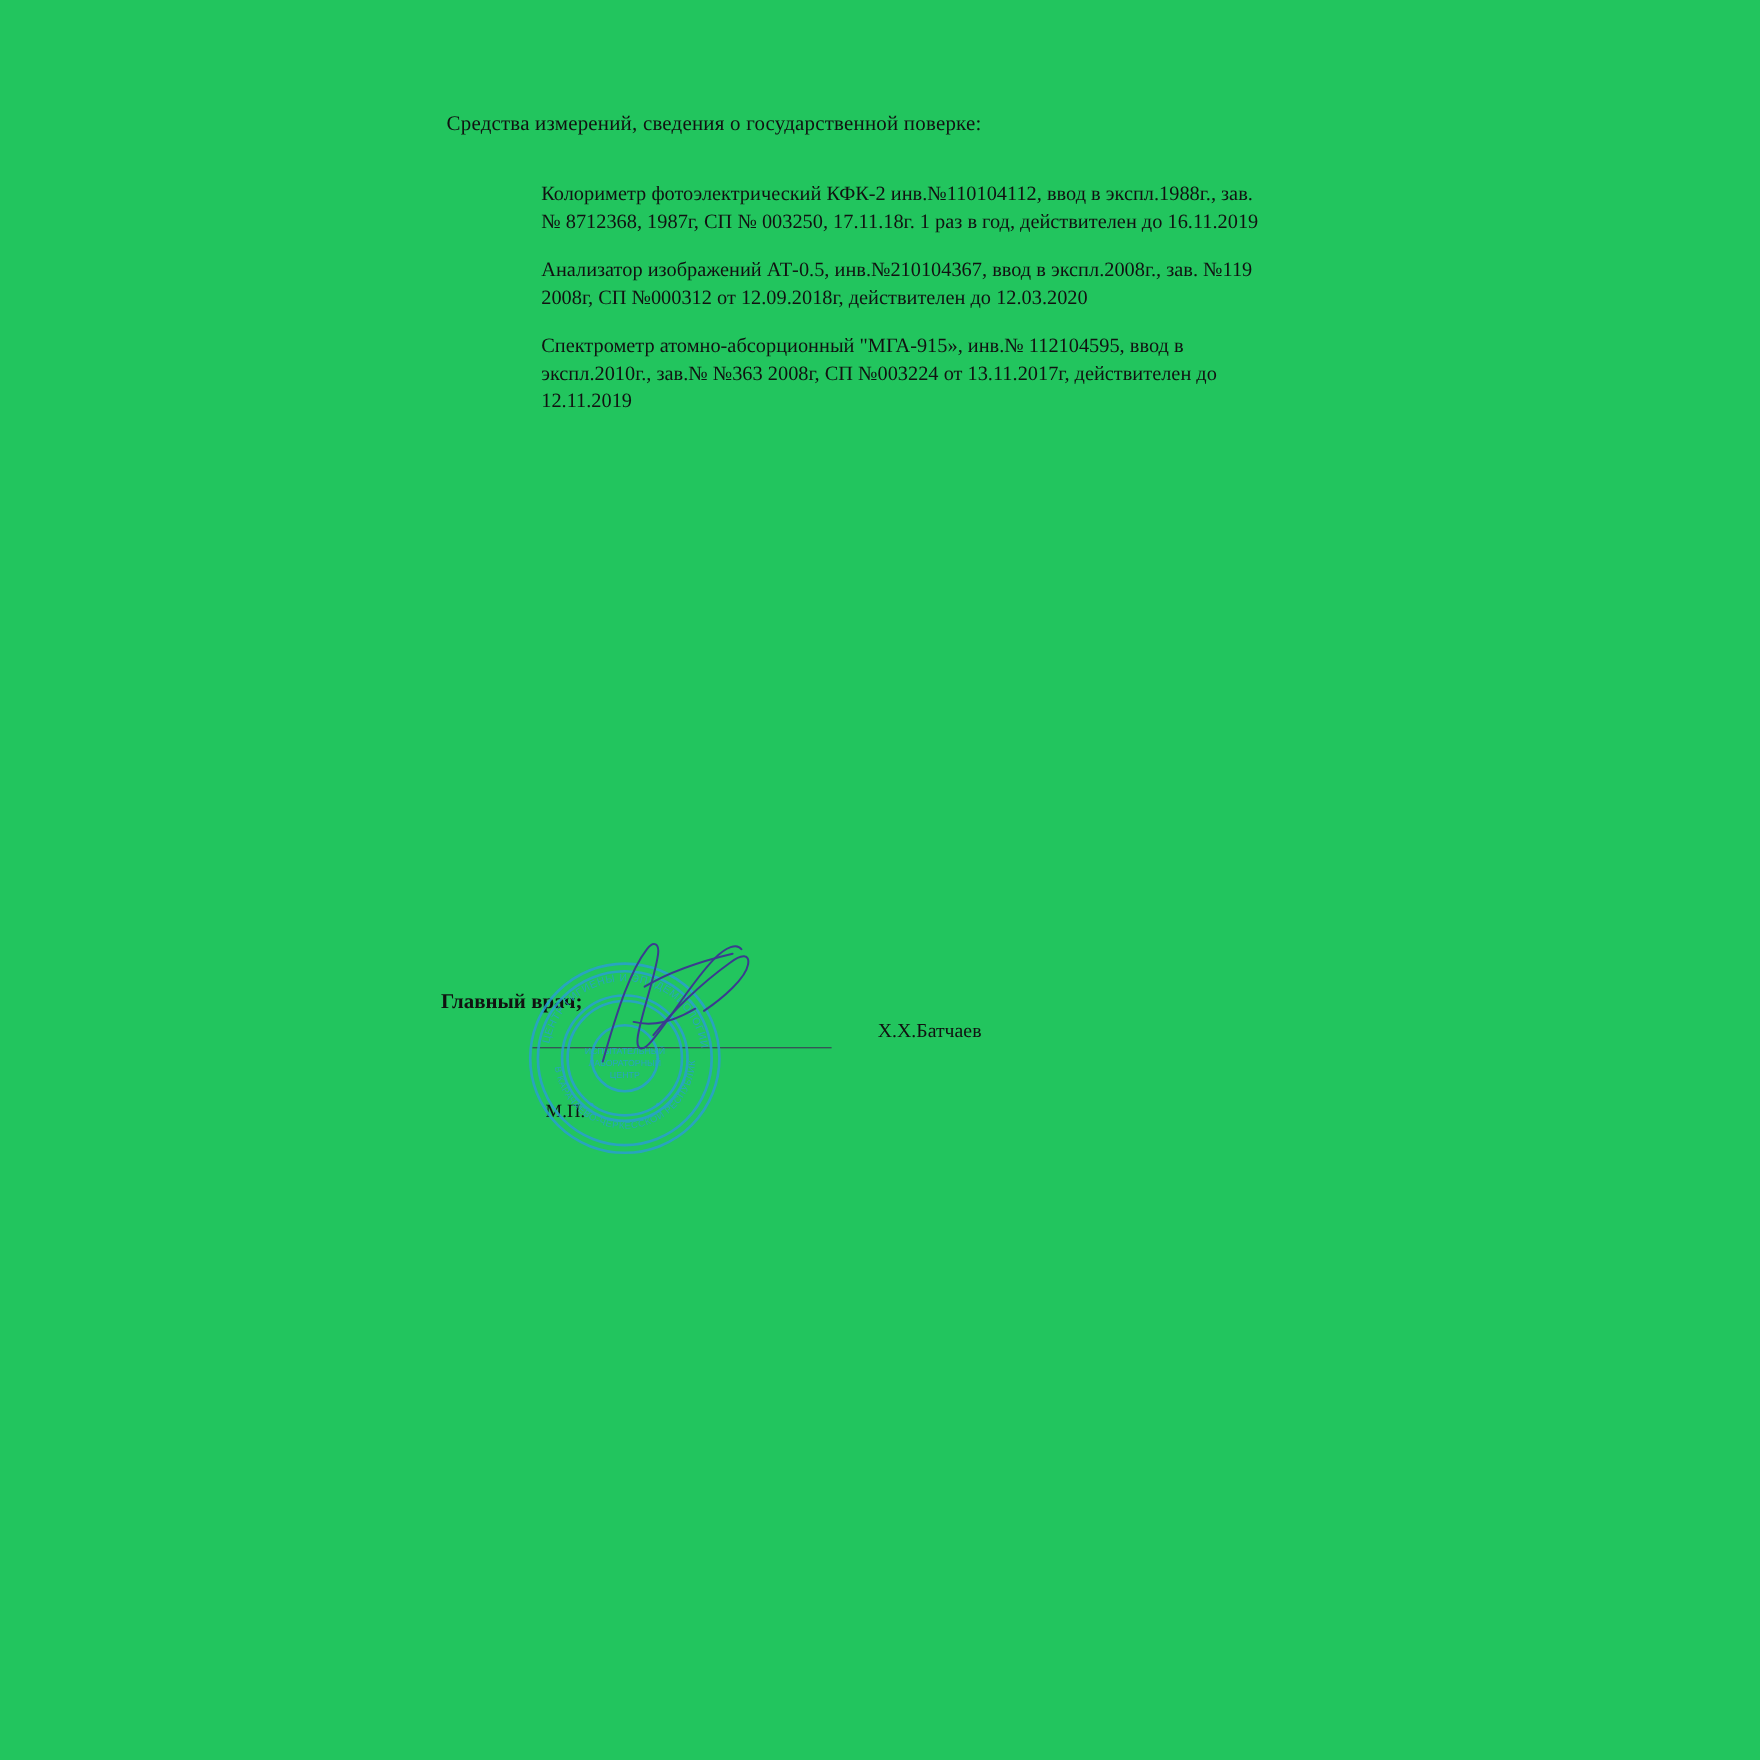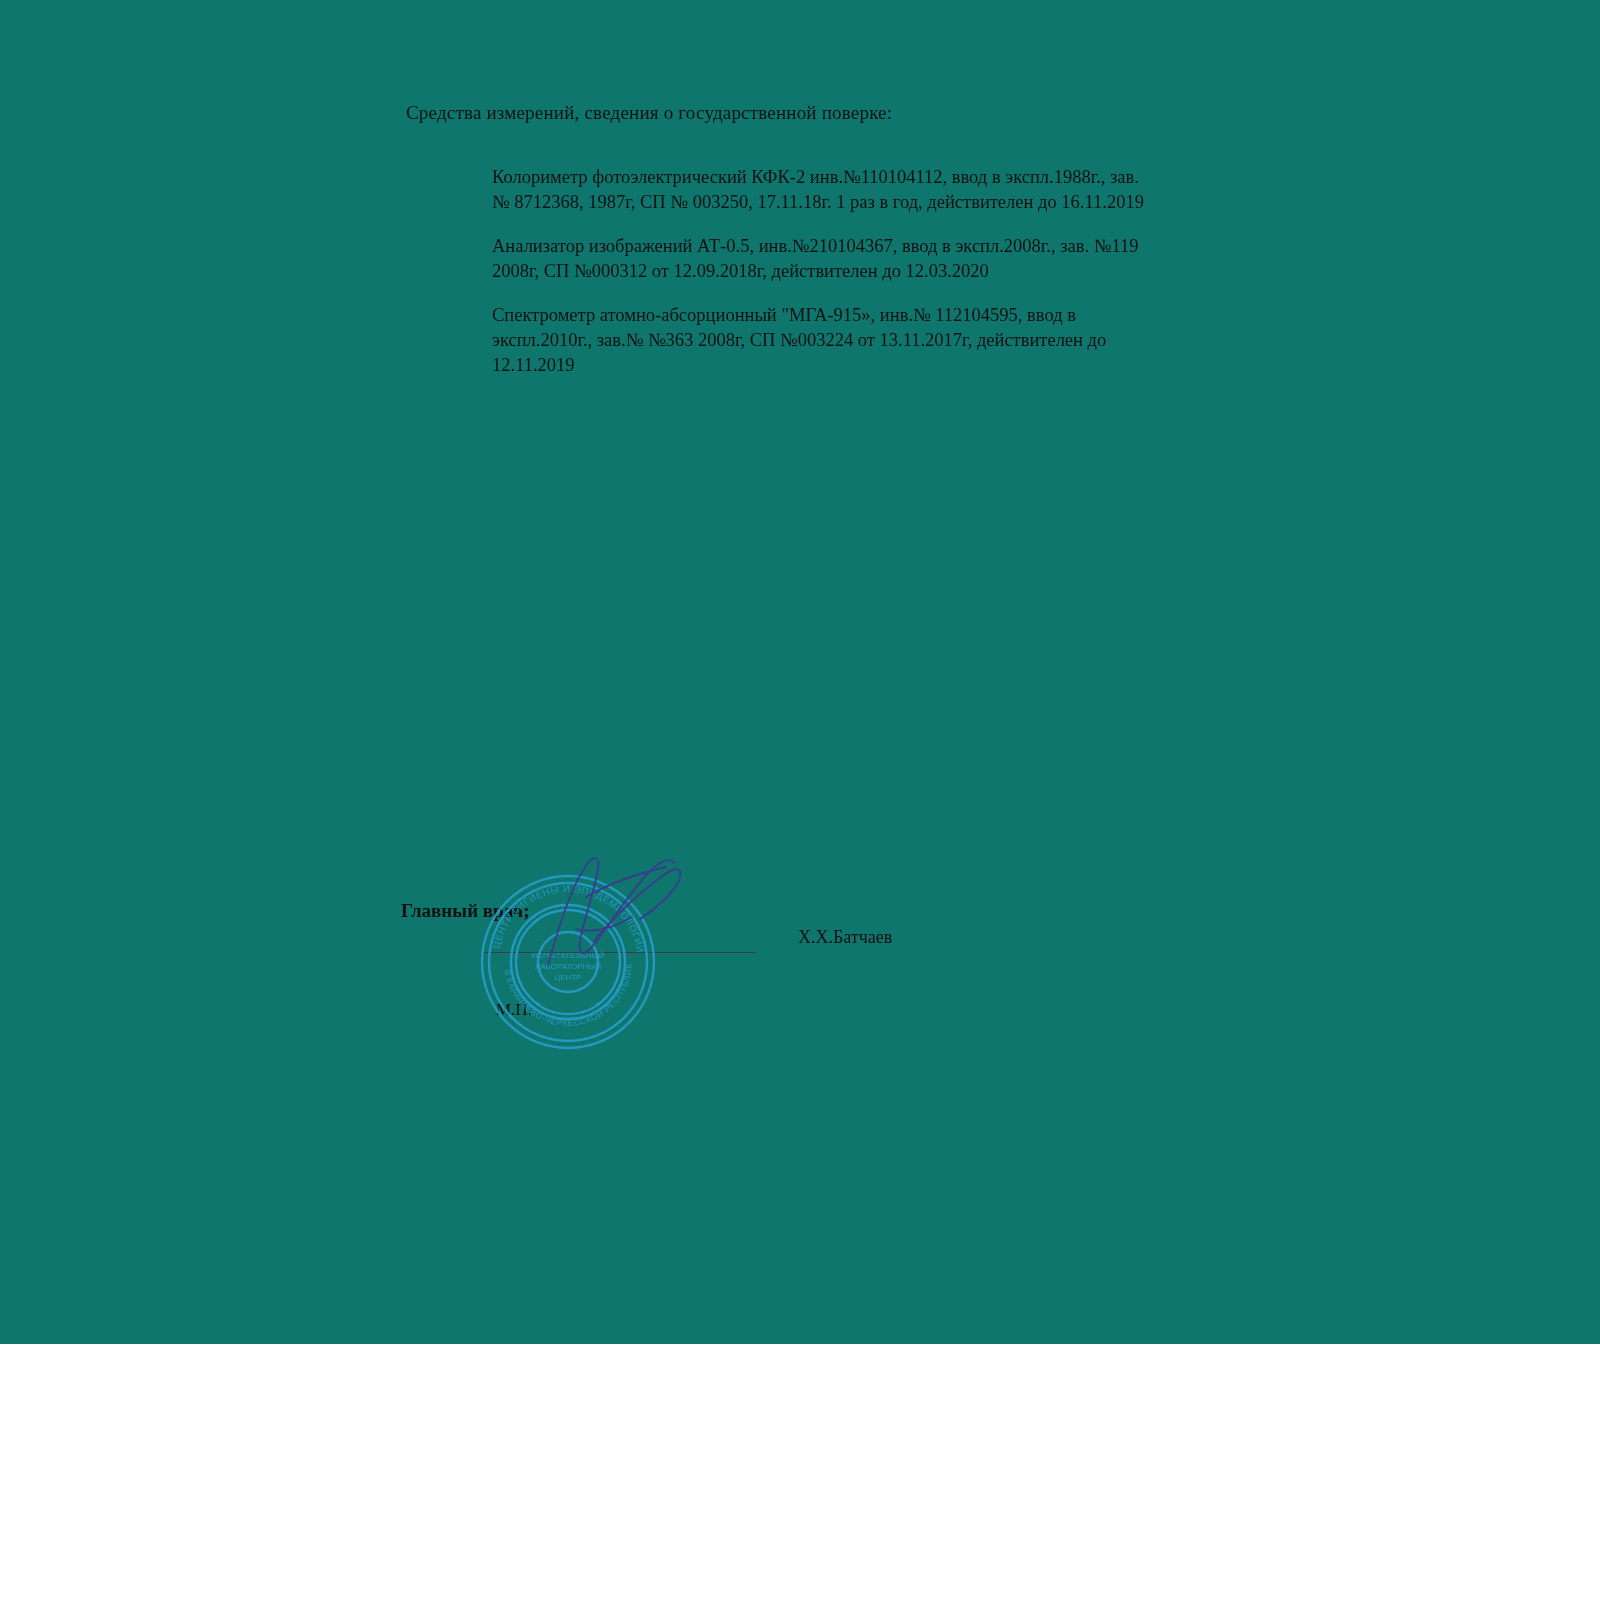--- a/index.html
+++ b/index.html
@@ -14,22 +14,22 @@
     font-family: "Liberation Serif", serif;
     color: #1a1a1a;
     overflow: hidden;
   }
 
   .page {
     position: absolute;
     left: 0;
     top: 0;
     width: 1600px;
-    height: 1344px;
-    background: #0f766e;
+    height: 1600px;
+    background: #22c55e;
   }
 
   .doc-heading {
     position: absolute;
     left: 406px;
     top: 100px;
     font-size: 19px;
     line-height: 26px;
     letter-spacing: 0.2px;
     color: #111;

